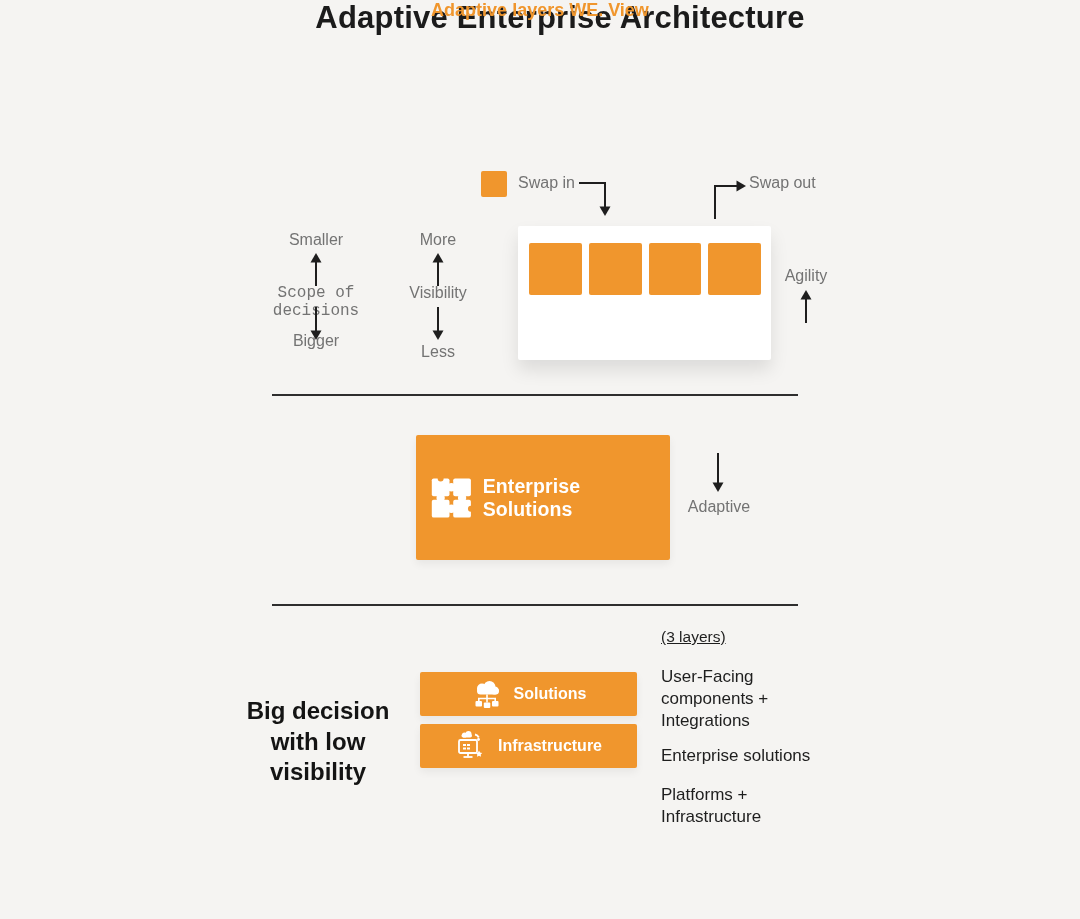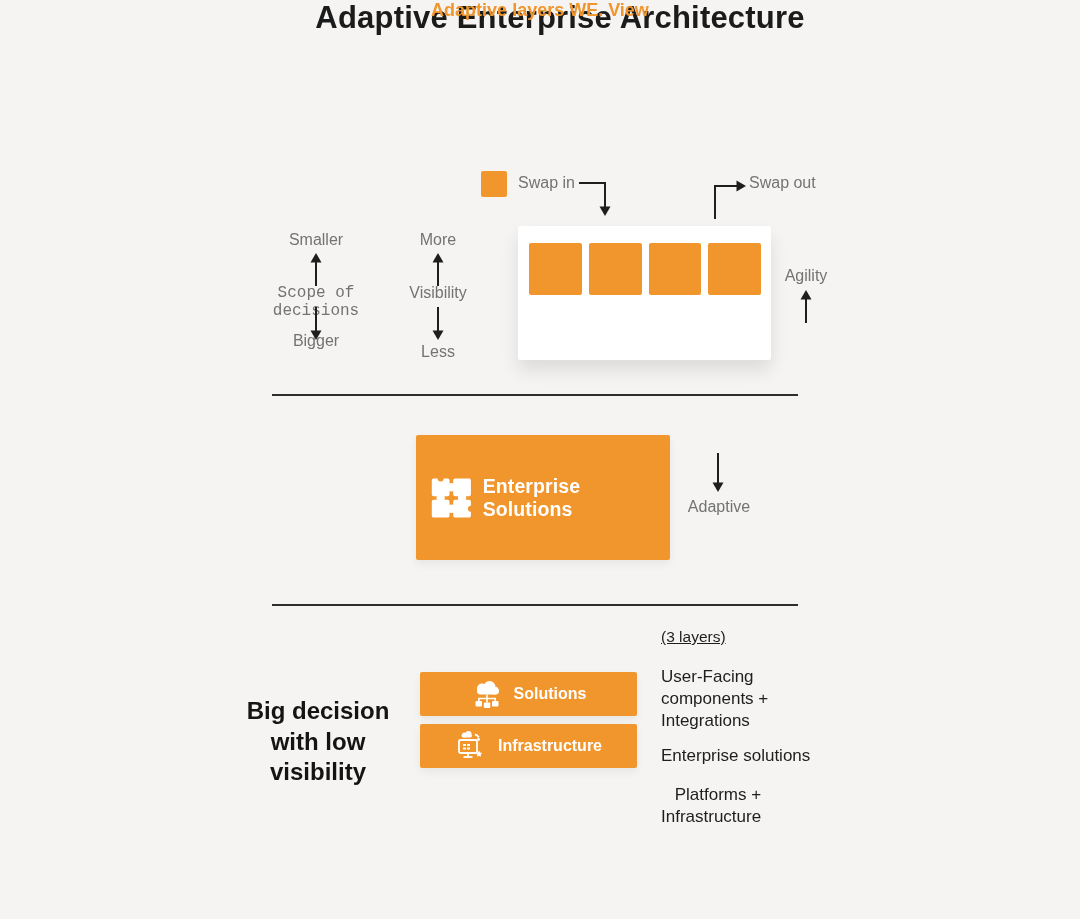--- a/index.html
+++ b/index.html
@@ -189,14 +189,14 @@
       <path d="M24 20.5 l1 2 2.2 0.4 -1.5 1.7 0.3 2.2 -2 -1 -2 1 0.3 -2.2 -1.5 -1.7 2.2 -0.4 z"></path>
     </g>
   </svg>
   <span class="small-box-label">Infrastructure</span>
 </div>
 
 <div class="abs layers-item" style="left:661px; top:666px;">User-Facing
 components +
 Integrations</div>
 <div class="abs layers-item" style="left:661px; top:745px;">Enterprise solutions</div>
-<div class="abs layers-item" style="left:661px; top:784px;text-align:right;">Platforms +
+<div class="abs layers-item" style="left:661px; top:784px;">Platforms +
 Infrastructure</div>
 
 </body></html>

